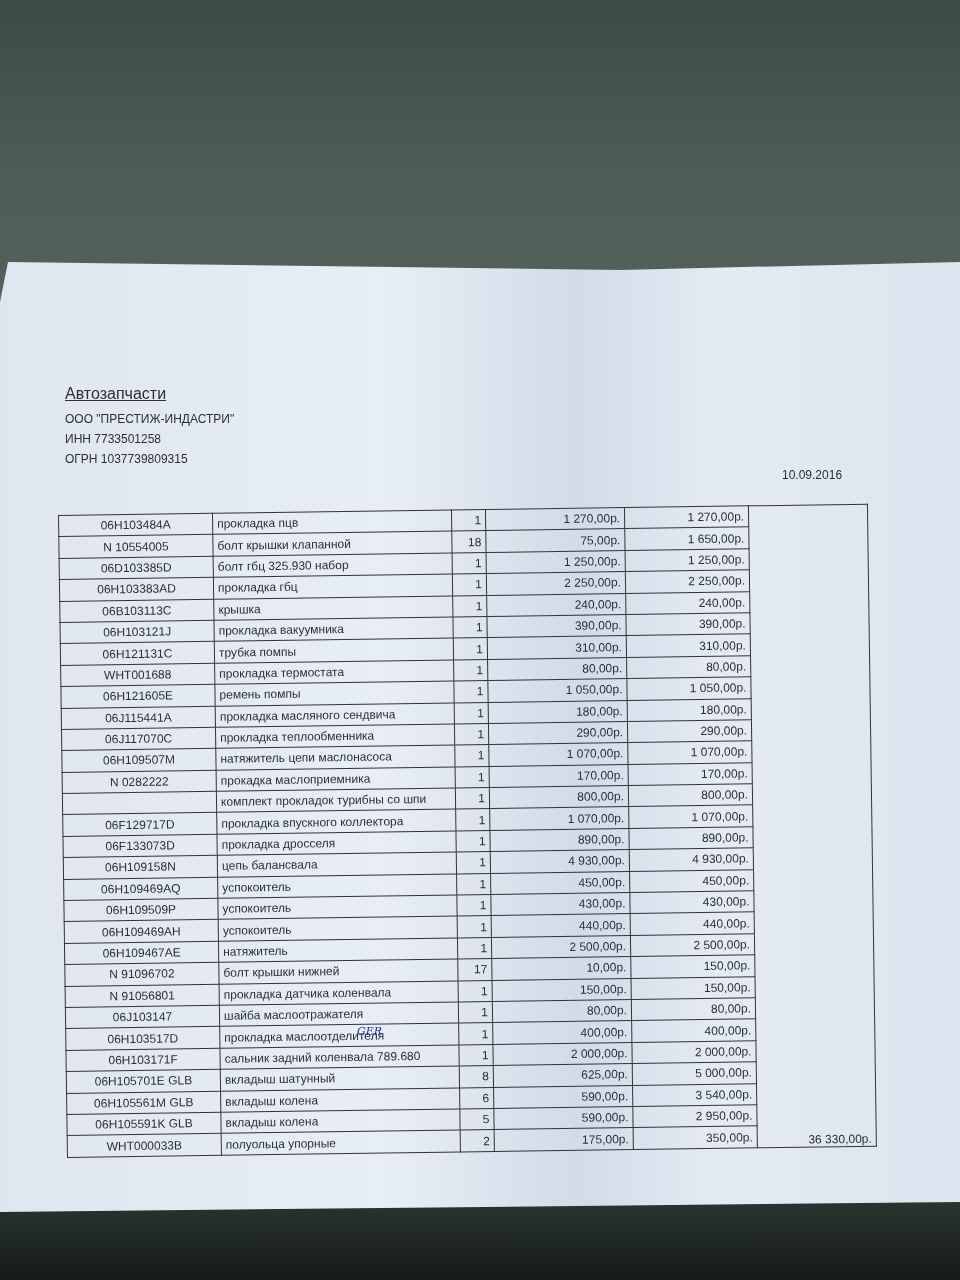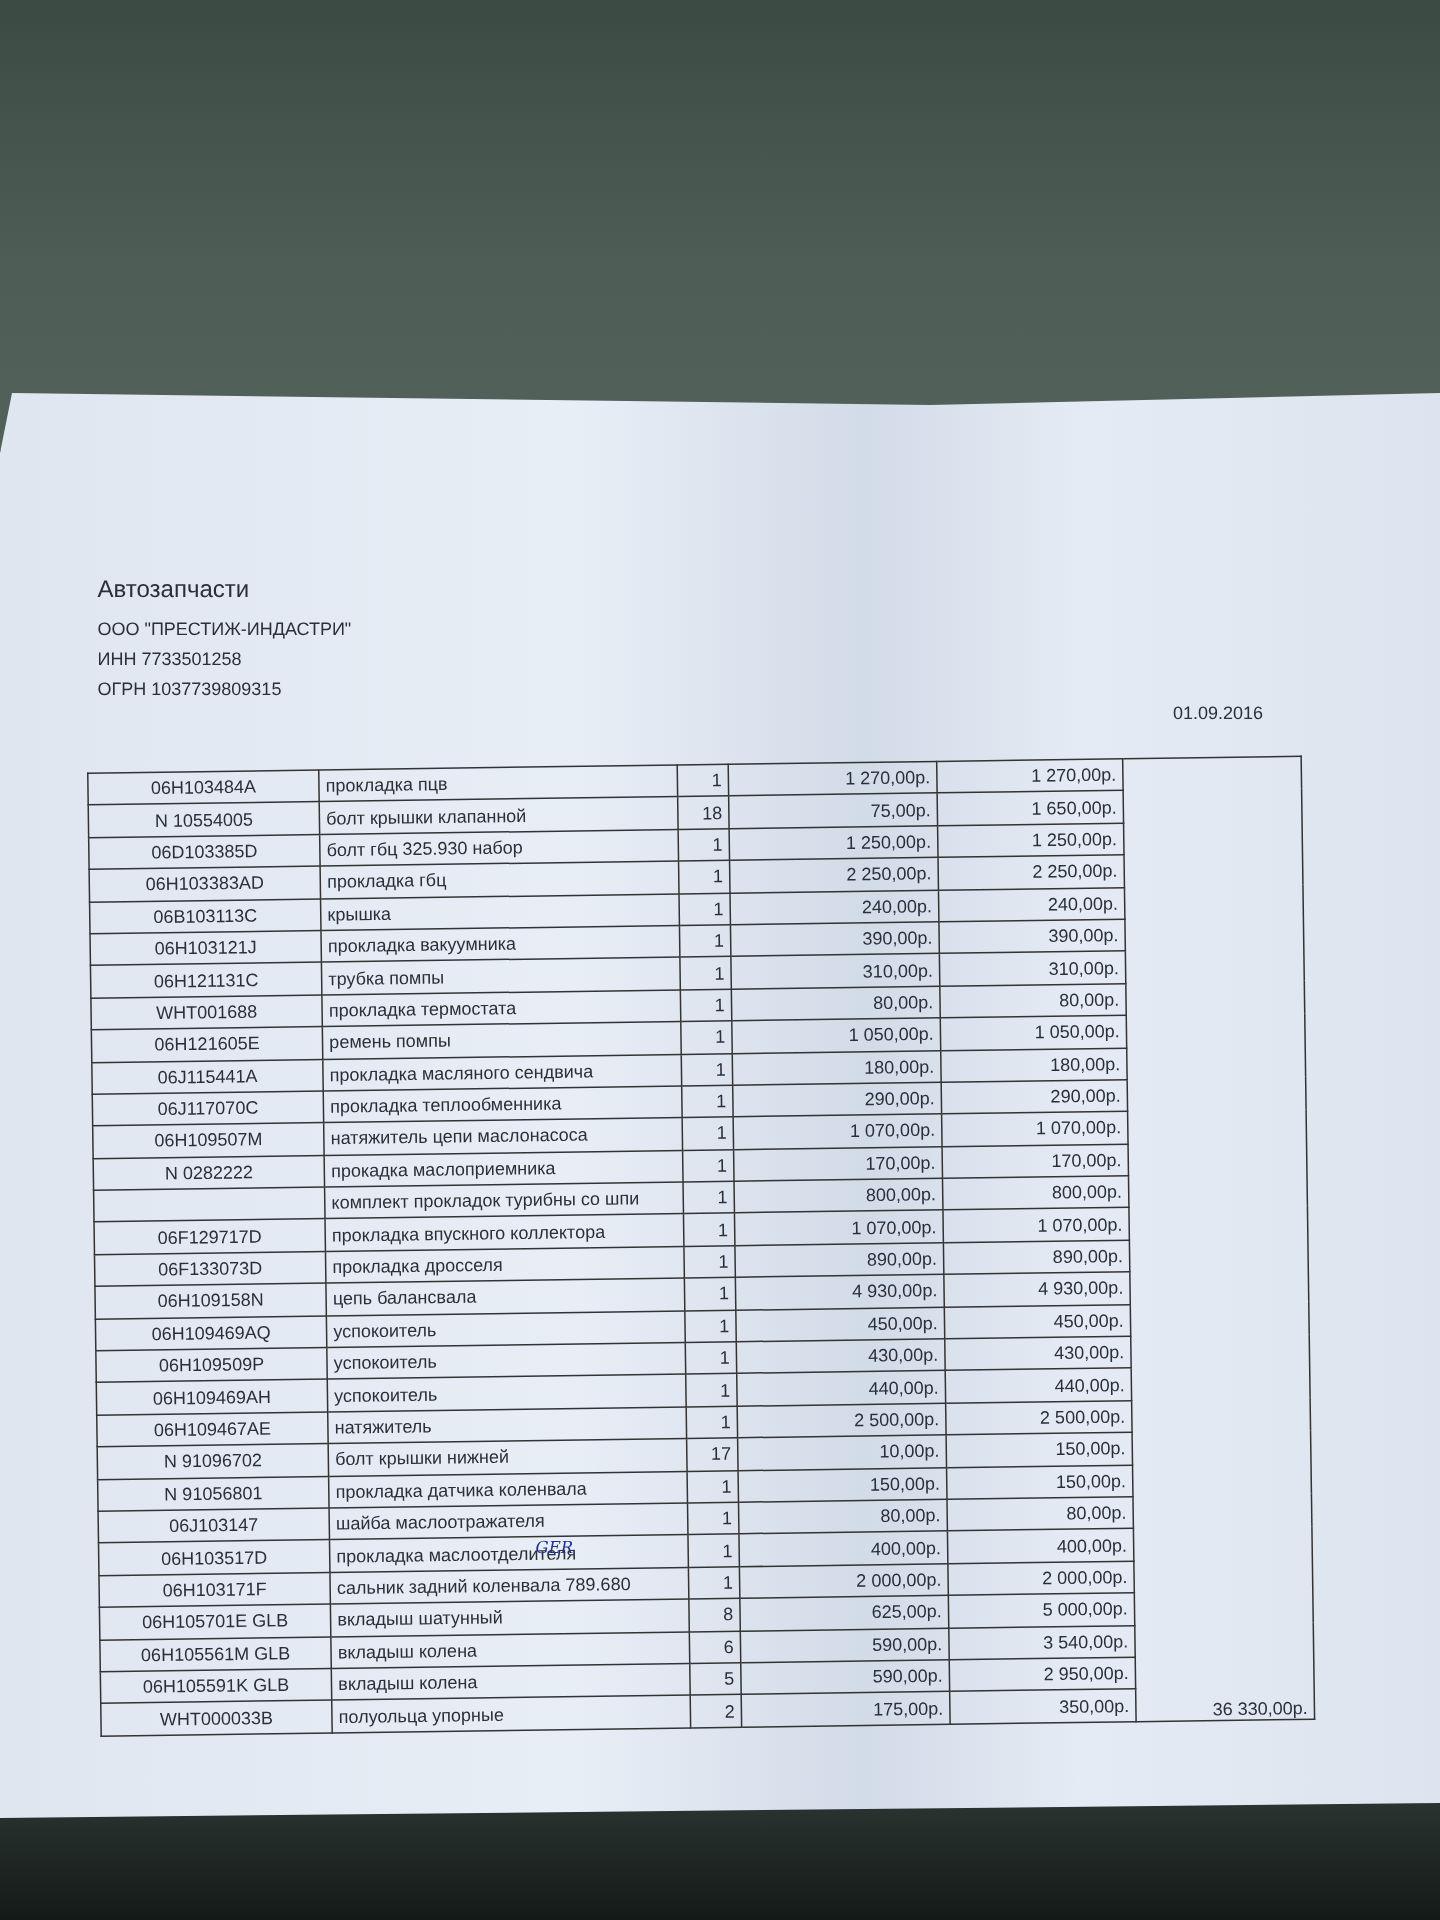--- a/index.html
+++ b/index.html
@@ -15,21 +15,21 @@
     .bg-bottom {
       position:absolute; left:0; top:1200px; width:960px; height:80px;
       background: linear-gradient(180deg, #2a3430 0%, #141a18 100%);
     }
     .paper {
       position:absolute; left:0; top:262px; width:960px; height:950px;
       background: linear-gradient(90deg, #dfe6f0 0%, #e8eef6 40%, #d2dbe8 60%, #e4ebf4 75%, #dce4ef 100%);
       clip-path: polygon(8px 0, 620px 8px, 960px 0, 960px 940px, 0 950px, 0 40px);
     }
     .header { position:absolute; left:65px; top:385px; color:#2a2f38; }
-    .header .title { font-size:16px; margin-bottom:6px; }
+    .header .title { font-size:16px; text-decoration:underline; margin-bottom:6px; }
     .header .line { font-size:12px; line-height:20px; }
     .date { position:absolute; left:782px; top:468px; font-size:12px; color:#2a2f38; }
     .table-wrap {
       position:absolute; left:58px; top:515px; width:880px;
       transform: rotate(-0.8deg); transform-origin: 0 0;
     }
     table { border-collapse:collapse; font-size:12px; color:#2a2f38; }
     td { border:1px solid #333; height:20.4px; padding:0 4px; white-space:nowrap; overflow:hidden; }
     td.code { width:145px; text-align:center; }
     td.name { width:230px; text-align:left; }
@@ -51,21 +51,21 @@
 <div class="bg-bottom"></div>
 <div class="paper"></div>
 
 <div class="header">
   <div class="title">Автозапчасти</div>
   <div class="line">ООО "ПРЕСТИЖ-ИНДАСТРИ"</div>
   <div class="line">ИНН 7733501258</div>
   <div class="line">ОГРН 1037739809315</div>
 </div>
 
-<div class="date">01.09.2016</div>
+<div class="date">10.09.2016</div>
 
 <div class="table-wrap">
   <table>
     <tbody id="tbody">
         <tr>
           <td class="code">06H103484A</td>
           <td class="name">прокладка пцв</td>
           <td class="qty">1</td>
           <td class="price">1 270,00р.</td>
           <td class="sum">1 270,00р.</td>

